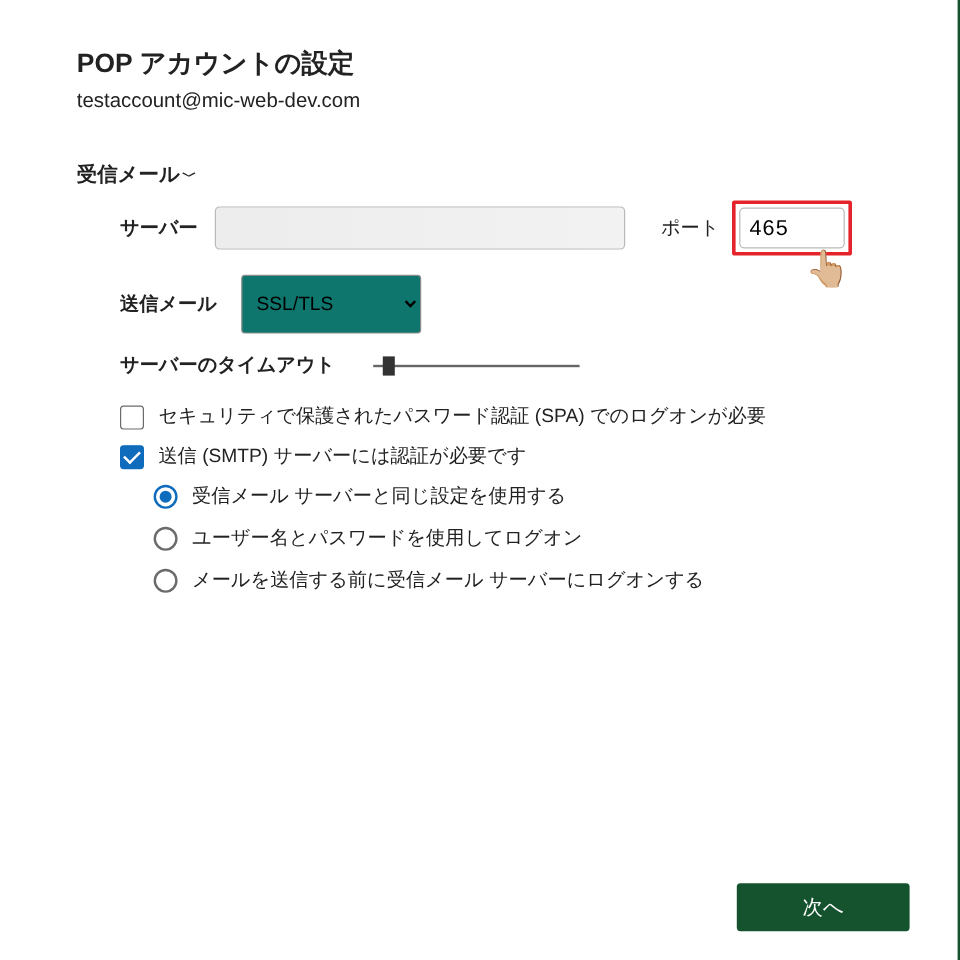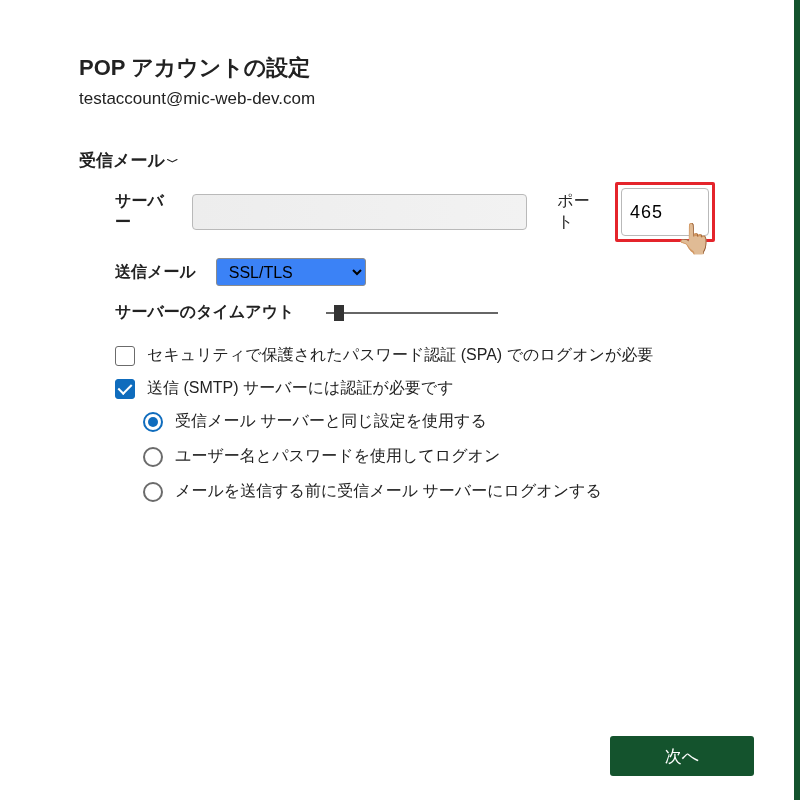--- a/index.html
+++ b/index.html
@@ -8,22 +8,22 @@
       background: #fff;
       width: 800px;
       height: 800px;
       position: relative;
       color: #222;
     }
     .frame {
       position: relative;
       width: 800px;
       height: 800px;
-      border-right: 6px solid #14532d;
-      padding: 15px;
+      border-right: 2px solid #14532d;
+      padding: 0;
     }
     .content {
       padding: 38px 64px 0 64px;
     }
     .title {
       font-size: 22px;
       font-weight: 700;
       margin-bottom: 6px;
     }
     .email {
@@ -52,34 +52,34 @@
       background: linear-gradient(90deg, #ededed 0%, #f2f2f2 100%);
     }
     .port-label { font-size: 16px; margin-left: 30px; margin-right: 10px; }
     .port-wrap {
       border: 3px solid #e4242b;
       padding: 3px;
       border-radius: 2px;
       position: relative;
     }
     .port-input {
-      width: 88px; height: 48px;
+      width: 88px; height: 34px;
       border: 1px solid #b9b9b9; border-radius: 4px;
       padding: 0 8px; font-size: 18px; letter-spacing: 1px;
     }
     .pointing-hand {
       position: absolute;
       right: -2px; top: 36px;
       font-size: 30px;
       transform: rotate(0deg);
     }
     .select-enc {
-      width: 150px; height: 28px;
+      width: 150px; height: 49px;
       border: 1px solid #8c8c8c; border-radius: 3px;
-      font-size: 16px; padding: 0 8px; background: #3b82f6;
+      font-size: 16px; padding: 0 8px; background: #0f766e;
     }
     .timeout-row { display: flex; align-items: center; margin-bottom: 22px; }
     .slider-wrap { margin-left: 18px; width: 172px; position: relative; height: 20px; }
     .slider-track {
       position: absolute; top: 9px; left: 0; right: 0;
       height: 2px; background: #666;
     }
     .slider-thumb {
       position: absolute; top: 4px; left: 8px;
       width: 2px; height: 13px;

